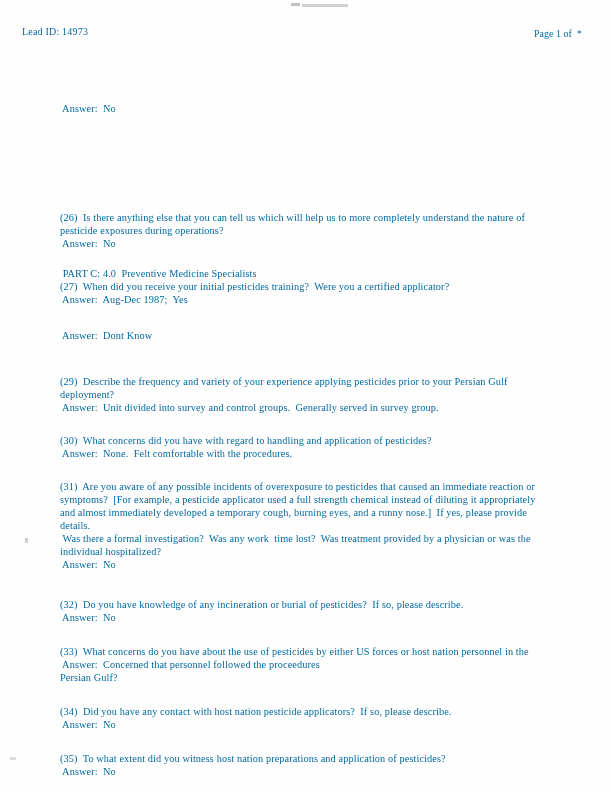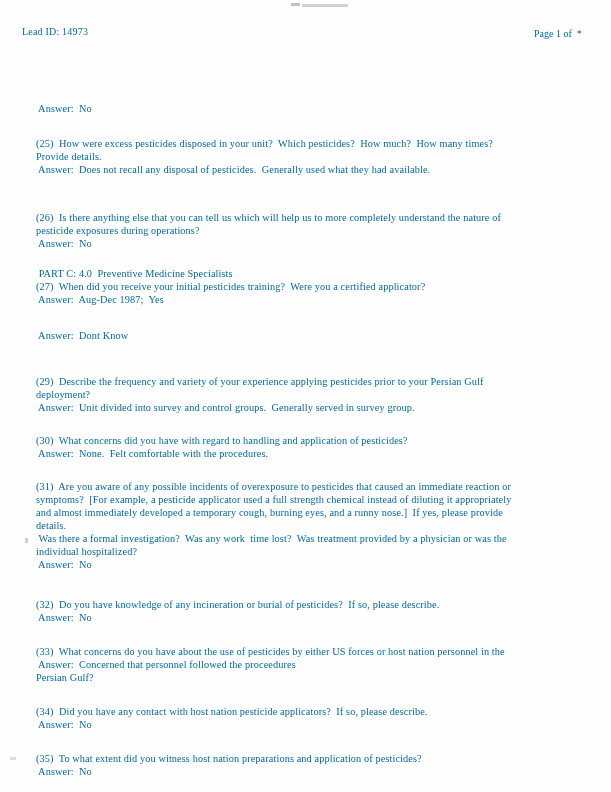--- a/index.html
+++ b/index.html
@@ -26,21 +26,21 @@
   }
   .hdr-right {
     position: absolute;
     left: 534px;
     top: 28px;
     font-size: 10px;
     white-space: pre;
   }
   .block {
     position: absolute;
-    left: 36px;
+    left: 60px;
     width: 545px;
   }
   .line {
     font-size: 10.3px;
     line-height: 13px;
     white-space: pre;
     letter-spacing: 0.1px;
   }
   
   .smudge-top-dash {
@@ -88,25 +88,20 @@
   <div class="smudge-left-tick"></div>
   <div class="smudge-bottom-dot"></div>
 
   <div class="hdr-left">Lead ID: 14973</div>
   <div class="hdr-right">Page 1 of  *</div>
 
   <div class="block" style="top:102px">
     <div class="line"> Answer:  No</div>
   </div>
 
-  <div class="block" style="top:137px">
-    <div class="line">(25)  How were excess pesticides disposed in your unit?  Which pesticides?  How much?  How many times?</div>
-    <div class="line">Provide details.</div>
-    <div class="line"> Answer:  Does not recall any disposal of pesticides.  Generally used what they had available.</div>
-  </div>
 
   <div class="block" style="top:211px">
     <div class="line">(26)  Is there anything else that you can tell us which will help us to more completely understand the nature of</div>
     <div class="line">pesticide exposures during operations?</div>
     <div class="line"> Answer:  No</div>
   </div>
 
   <div class="block" style="top:267px">
     <div class="line"> PART C: 4.0  Preventive Medicine Specialists</div>
     <div class="line">(27)  When did you receive your initial pesticides training?  Were you a certified applicator?</div>

